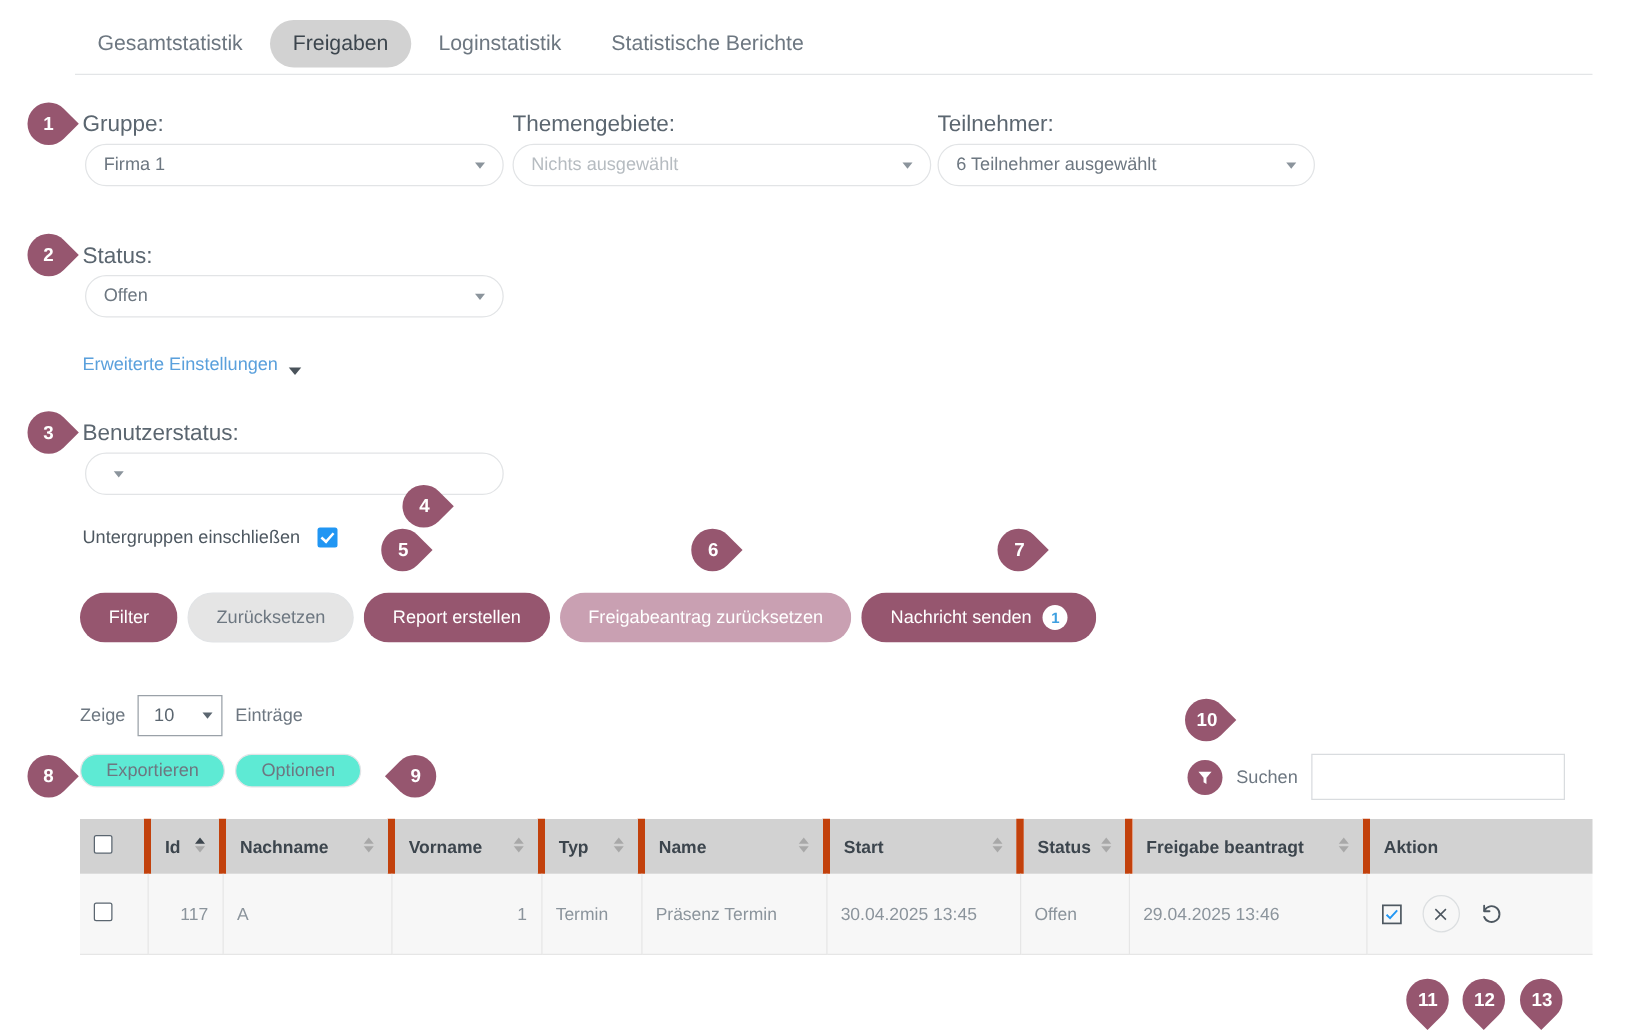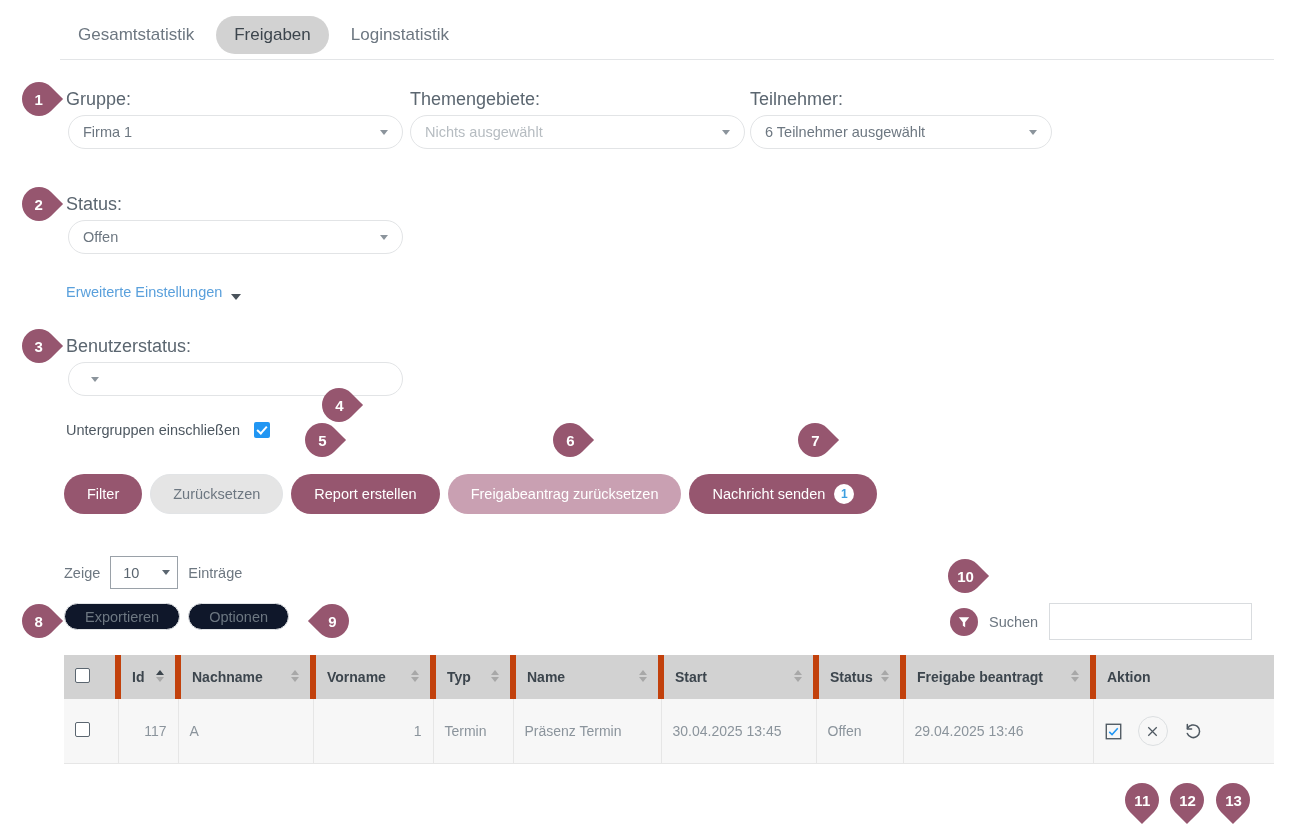--- a/index.html
+++ b/index.html
@@ -150,21 +150,21 @@
   .numcaret {
     width: 0; height: 0;
     border-left: 4.5px solid transparent;
     border-right: 4.5px solid transparent;
     border-top: 5.5px solid #5b6670;
   }
 
   
   .exprow { position: absolute; left: 64px; top: 603px; display: flex; gap: 8px; }
   .btn-sm {
-    height: 27px; border-radius: 18px; background: #0f172a;
+    height: 27px; border-radius: 18px; background: #5eead4;
     border: 1px solid #e2e4e6; color: #6d7781;
     display: inline-flex; align-items: center; padding: 0 20px;
     font-size: 14.5px; cursor: pointer;
   }
 
   
   .searchwrap { position: absolute; left: 950px; top: 603px; display: flex; align-items: center; gap: 11px; }
   .funnel {
     width: 28px; height: 28px; border-radius: 50%;
     background: #96566f;
@@ -223,20 +223,21 @@
   .ic { cursor: pointer; display: inline-flex; align-items: center; justify-content: center; }
   .ic-circle { width: 30px; height: 30px; border-radius: 50%; border: 1px solid #dcdfe1; }
 </style>
 </head>
 <body>
 
 <div class="tabbar">
   <div class="tab">Gesamtstatistik</div>
   <div class="tab active">Freigaben</div>
   <div class="tab">Loginstatistik</div>
+  <div class="tab">Statistische Berichte</div>
 </div>
 
 <div class="flabel" style="left:66px; top:89px;">Gruppe:</div>
 <div class="sel" style="left:68px; top:115px; width:335px;">
   <span class="selval">Firma 1</span>
   <span class="caret"></span>
 </div>
 
 <div class="flabel" style="left:410px; top:89px;">Themengebiete:</div>
 <div class="sel placeholder" style="left:410px; top:115px; width:335px;">

